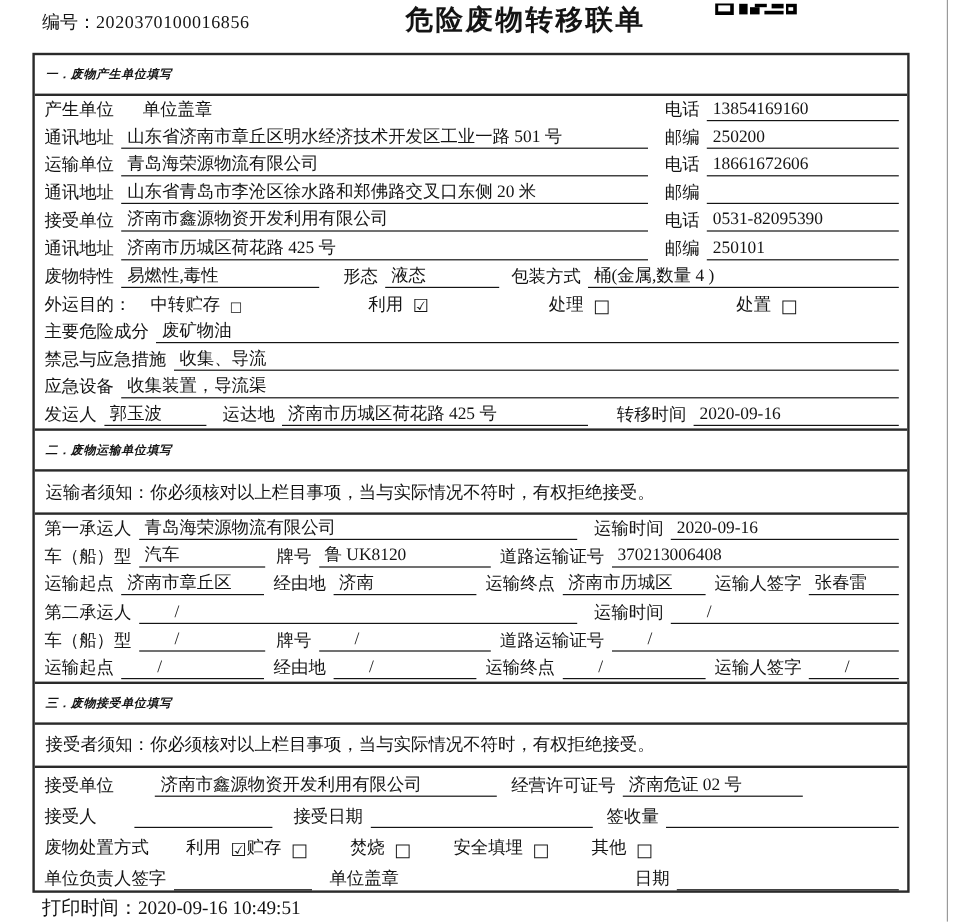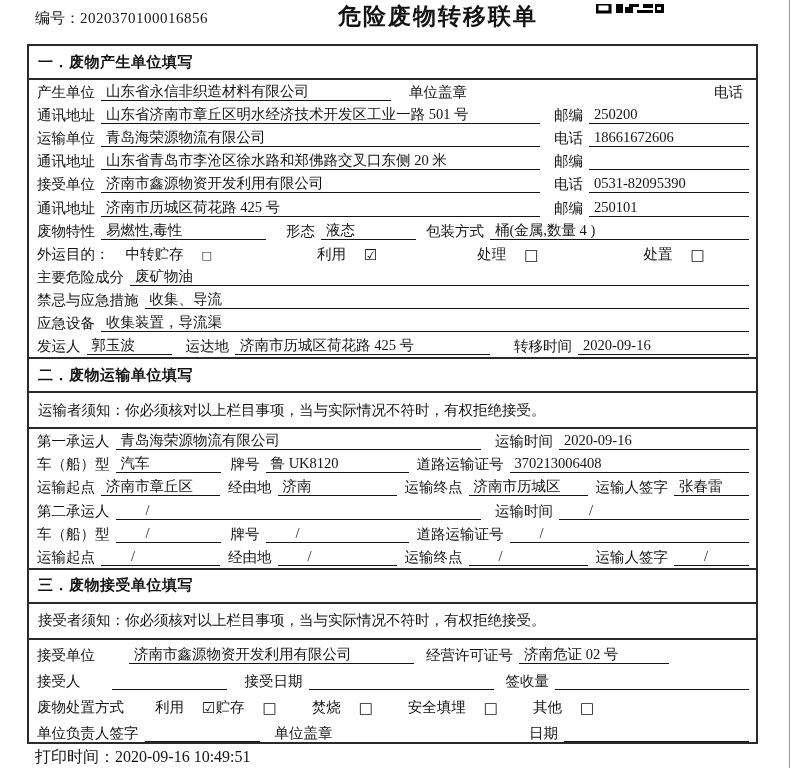--- a/index.html
+++ b/index.html
@@ -17,43 +17,43 @@
   .doc-no .num { font-family:"Liberation Serif",serif; letter-spacing:0.5px; }
   .title { position:absolute; left:100px; right:20px; top:1px; text-align:center;
            font-size:23px; font-weight:bold; letter-spacing:2px;
            font-family:"Liberation Sans","DejaVu Sans",sans-serif; }
   .qr { position:absolute; left:596px; top:0; }
 
   
   .form { position:absolute; left:27px; top:44px; width:731px; height:700px;
           border:2px solid #2a2a2a; display:flex; flex-direction:column; background:#fff; }
   .sec-h { flex:none; height:27px; display:flex; align-items:center; padding:16px 9px;
-           font-weight:bold; font-size:15px; border-bottom:2px solid #2a2a2a;
-           font-family:"Liberation Sans","DejaVu Sans",sans-serif; letter-spacing:0.5px; }
+           font-weight:bold; font-size:10px; border-bottom:2px solid #2a2a2a;
+           font-family:"Liberation Sans","DejaVu Sans",sans-serif; letter-spacing:0.5px;font-style:italic; }
   .sec-h.mid { height:29px; border-top:2px solid #2a2a2a; }
   .notice { flex:none; height:36px; display:flex; align-items:center; padding:0 9px;
             font-size:14.5px; border-bottom:2px solid #2a2a2a; }
 
   .row { flex:none; height:23.1px; display:flex; align-items:flex-end;
          padding:0 7px 2px 8px; font-size:14.5px; white-space:nowrap; line-height:17px; }
   .row.tall { height:26px; }
   .lbl { flex:none; padding-right:6px; }
   .ul  { border-bottom:1px solid #141414; padding:0 2px 0 5px; min-height:18px; overflow:hidden; }
   .fill { flex:1; }
   .sp   { flex:1; border:none; }
   .sl { padding-left:30px; }
 
   .w85{width:85px}.w95{width:95px}.w105{width:105px}.w115{width:115px}.w119{width:119px}
   .w143{width:143px}.w145{width:145px}.w150{width:150px}.w160{width:160px}.w165{width:165px}
   .w185{width:185px}.w190{width:190px}.w235{width:235px}.w255{width:255px}.w285{width:285px}.w290{width:290px}
   .ml6{margin-left:20px}.ml8{margin-left:8px}.ml10{margin-left:10px}.ml12{margin-left:12px}
   .ml14{margin-left:14px}.ml15{margin-left:15px}.ml18{margin-left:18px}.ml24{margin-left:24px}
   .ml25{margin-left:25px}.ml28{margin-left:28px}.ml35{margin-left:35px}.ml45{}.ml100{margin-left:100px}.ml105{margin-left:105px}
 
-  .opt { display:inline-flex; align-items:flex-end; gap:18px; }
+  .opt { display:inline-flex; align-items:flex-end; gap:8px; }
   .box { font-family:"DejaVu Sans",sans-serif; font-size:15px; line-height:16px; }
   .box.sm { font-size:11px; line-height:15px; }
 
   .print-row { position:absolute; left:35px; top:747px; font-size:16px; white-space:nowrap; }
 </style>
 </head>
 <body>
 
 <div class="edge-line"></div>
 
@@ -73,24 +73,24 @@
     <rect x="61" y="3" width="4" height="3" fill="#fff"></rect>
   </svg>
 </div>
 
 <div class="form">
 
   <div class="sec-h">一．废物产生单位填写</div>
 
   <div class="row">
     <span class="lbl">产生单位</span>
-    <span class="ul w290">山东省永信非织造材料有限公司</span>
     <span class="lbl ml18">单位盖章</span>
     <span class="sp"></span>
     <span class="lbl">电话</span>
+    <span class="ul w160">13854169160</span>
   </div>
 
   <div class="row">
     <span class="lbl">通讯地址</span>
     <span class="ul fill">山东省济南市章丘区明水经济技术开发区工业一路 501 号</span>
     <span class="lbl ml14">邮编</span>
     <span class="ul w160">250200</span>
   </div>
 
   <div class="row">

